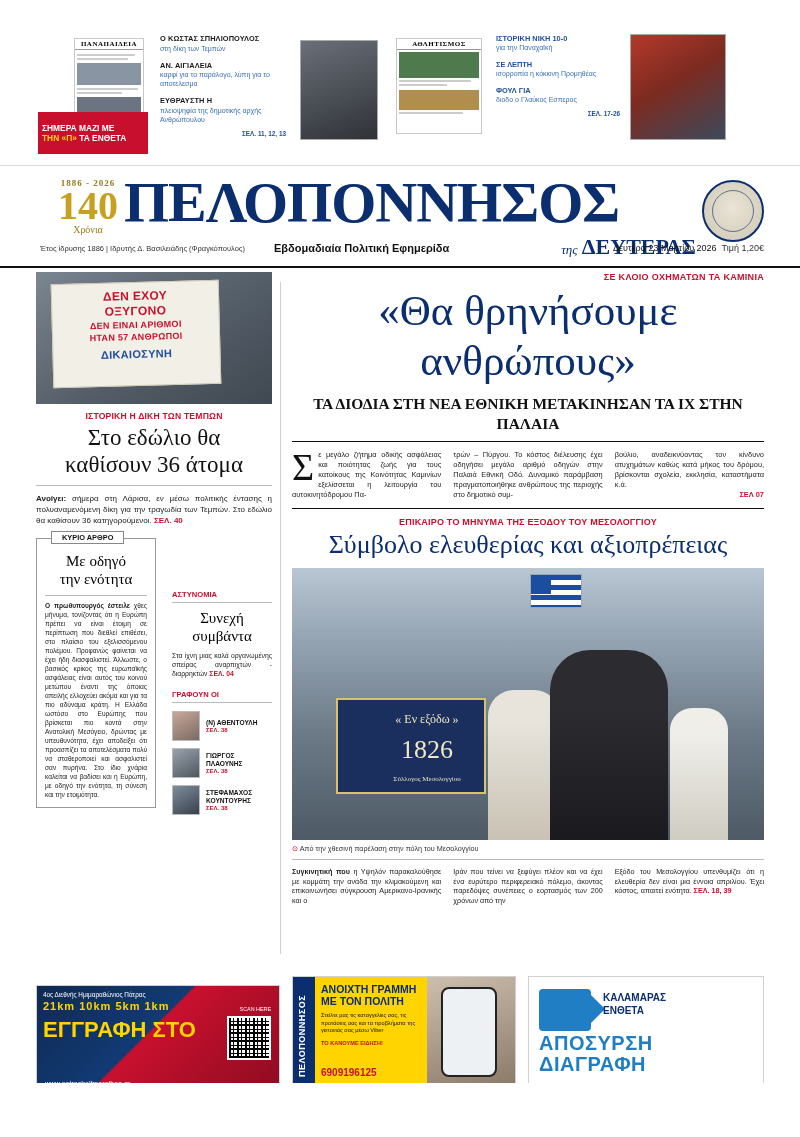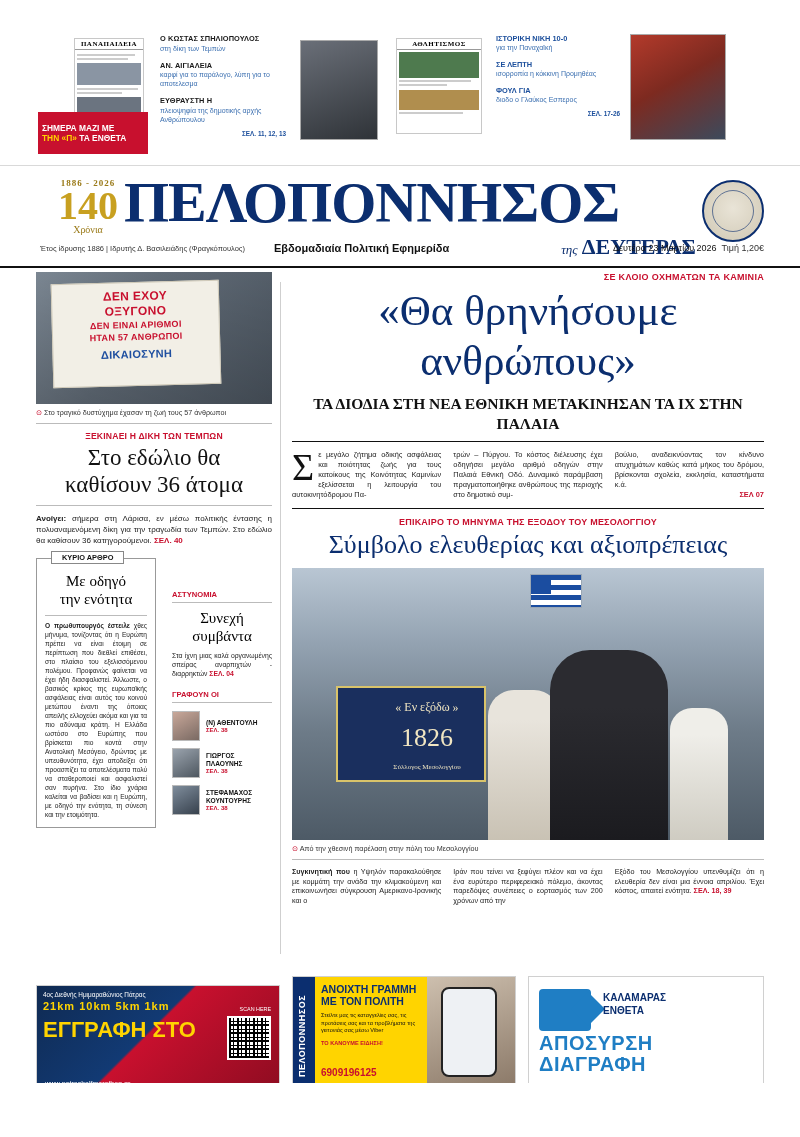--- a/index.html
+++ b/index.html
@@ -251,21 +251,21 @@
   }
   .second-headline {
     font-family: "Liberation Serif", serif; font-size: 26px; line-height: 30px;
     text-align: center; color: #0b2e6f; padding-bottom: 8px;
   }
   .photo-parade {
     width: 472px; height: 272px; position: relative; overflow: hidden;
     background: linear-gradient(180deg,#b9c6d3 0%, #93a2b1 28%, #6d7b88 60%, #4d5a66 100%);
   }
   .parade-banner {
-    position: absolute; left: 44px; top: 118px; width: 150px; height: 96px;
+    position: absolute; left: 44px; top: 130px; width: 150px; height: 96px;
     background: #1a2f5e; border: 2px solid #d9c36a; color: #f1e6c2;
     text-align: center; font-family: "Liberation Serif", serif; padding-left: 32px;
   }
   .parade-banner .b1 { font-size: 12px; padding-top: 12px; }
   .parade-banner .b2 { font-size: 26px; font-weight: normal; padding-top: 8px; }
   .parade-banner .b3 { font-size: 7px; padding-top: 10px; }
   .fig { position: absolute; bottom: 0; }
   .f-priest {
     right: 96px; bottom: 0; width: 118px; height: 190px;
     background: linear-gradient(180deg,#2b2b30 30%, #1b1b1f 100%);
@@ -489,26 +489,22 @@
       <div class="photo-protest">
         <div class="placard">
           <div>ΔΕΝ ΕΧΟΥ</div>
           <div>ΟΞΥΓΟΝΟ</div>
           <div style="font-size:9px;line-height:12px;">ΔΕΝ ΕΙΝΑΙ ΑΡΙΘΜΟΙ</div>
           <div style="font-size:9px;line-height:12px;">ΗΤΑΝ 57 ΑΝΘΡΩΠΟΙ</div>
           <div class="blue" style="font-size:11px;padding-top:4px;">ΔΙΚΑΙΟΣΥΝΗ</div>
         </div>
       </div>
 
-      <div class="caption">
-        <span class="dot">⊙</span>
-        <span>Στο τραγικό δυστύχημα έχασαν τη ζωή τους 57 άνθρωποι</span>
-      </div>
-
-      <div class="kicker-red">ΞΕΚΙΝΑΕΙ Η ΔΙΚΗ ΤΩΝ ΤΕΜΠΩΝ</div>
+
+      <div class="kicker-red">ΙΣΤΟΡΙΚΗ Η ΔΙΚΗ ΤΩΝ ΤΕΜΠΩΝ</div>
       <div class="left-headline">
         <span>Στο εδώλιο θα</span><br>
         <span>καθίσουν 36 άτομα</span>
       </div>
       <div class="left-body">
         <b>Ανοίγει:</b><span> σήμερα στη Λάρισα, εν μέσω πολιτικής έντασης η πολυαναμενόμενη δίκη για την τραγωδία των Τεμπών. Στο εδώλιο θα καθίσουν 36 κατηγορούμενοι.</span>
         <span class="pg">ΣΕΛ. 40</span>
       </div>
 
       <div class="editorial">

